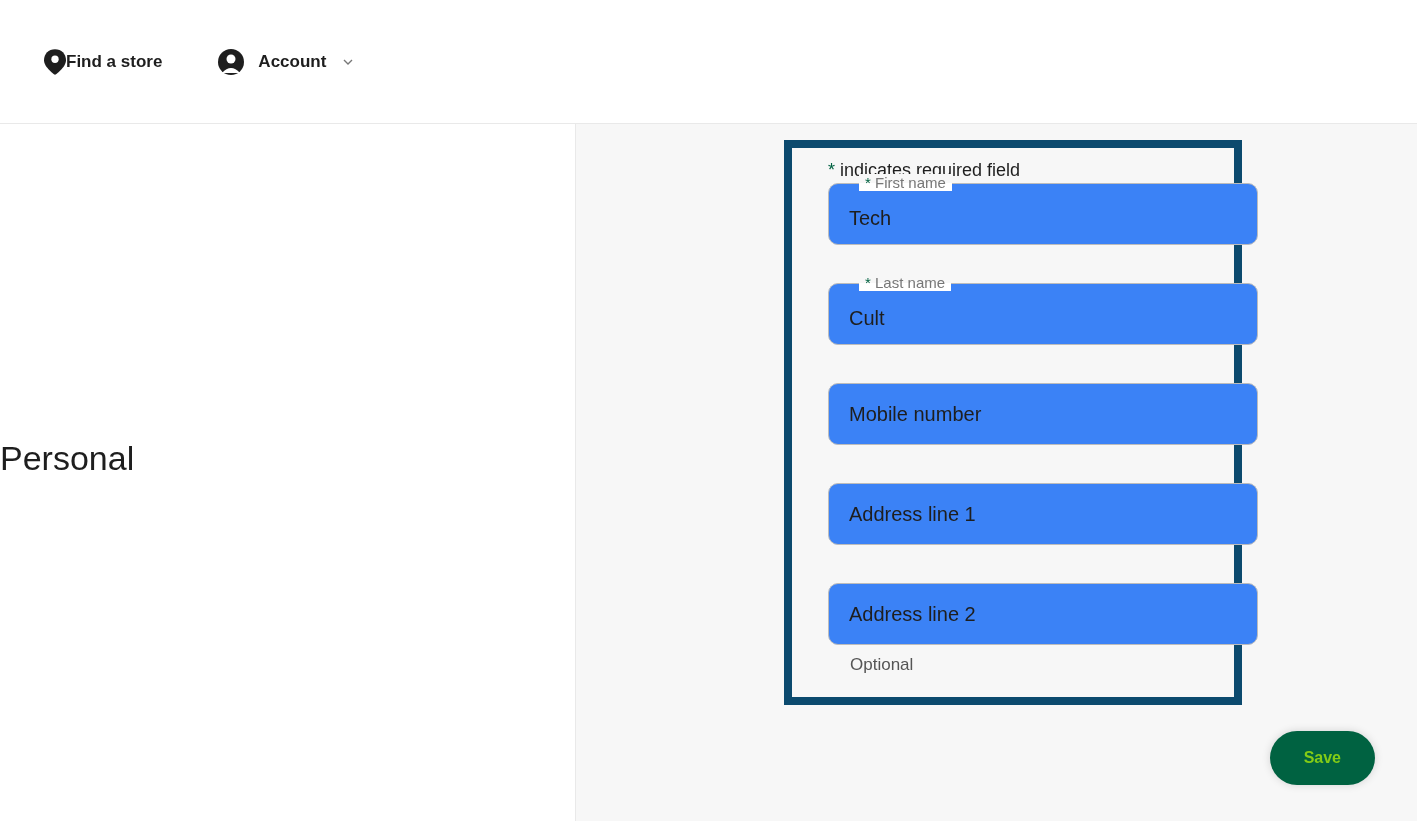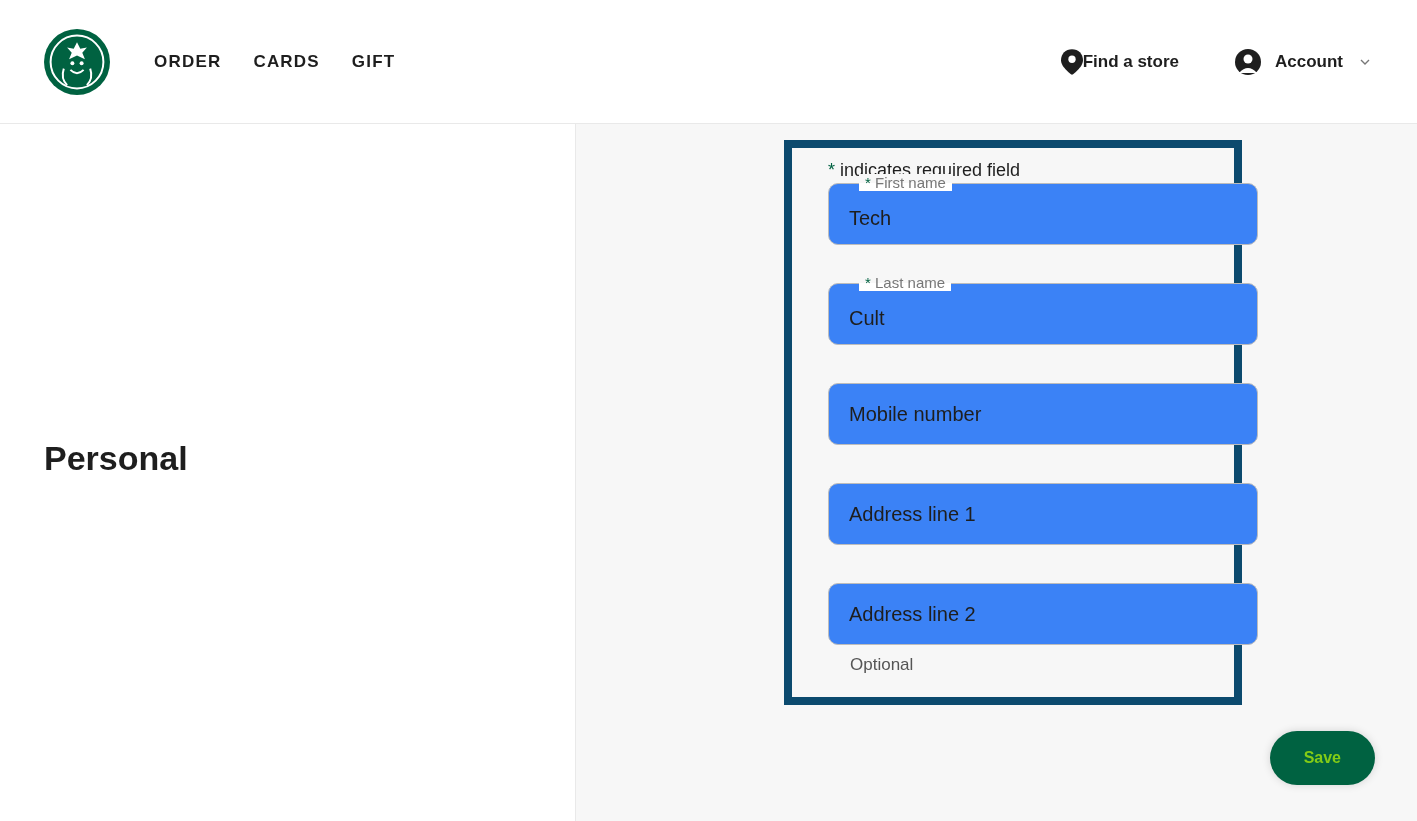--- a/index.html
+++ b/index.html
@@ -73,23 +73,22 @@
     height: calc(821px - 124px);
   }
   .left-panel {
     width: 576px;
     background: #fff;
     padding: 0;
     border-right: 1px solid #e9e9e9;
   }
   .left-panel h1 {
     font-size: 34px;
-    font-weight: 700;
-    color: #1e1e1e;
-    padding-left: 44px;
+    font-weight: 400;
+    color: #1e1e1e;
     padding-top: 315px;
   }
   .right-panel {
     flex: 1;
     background: #f7f7f7;
     padding: 16px 0 0 208px;
     position: relative;
   }
   .page-title {
     font-size: 38px;
@@ -165,39 +164,20 @@
     border-radius: 40px;
     padding: 18px 34px;
     cursor: pointer;
     box-shadow: 0 0 8px rgba(0,0,0,0.15);
   }
 </style>
 </head>
 <body>
 
 <div class="header">
-  <div class="header-left">
-    <div class="logo">
-      <svg viewBox="0 0 100 100" width="66" height="66">
-        <circle cx="50" cy="50" r="50" fill="#006241"></circle>
-        <circle cx="50" cy="50" r="40" fill="none" stroke="#fff" stroke-width="3"></circle>
-        <path d="M50 20 L55 30 L65 28 L58 36 L62 46 L50 40 L38 46 L42 36 L35 28 L45 30 Z" fill="#fff"></path>
-        <circle cx="43" cy="52" r="3" fill="#fff"></circle>
-        <circle cx="57" cy="52" r="3" fill="#fff"></circle>
-        <path d="M40 62 Q50 72 60 62" stroke="#fff" stroke-width="3" fill="none"></path>
-        <path d="M30 60 Q25 75 35 85" stroke="#fff" stroke-width="3" fill="none"></path>
-        <path d="M70 60 Q75 75 65 85" stroke="#fff" stroke-width="3" fill="none"></path>
-      </svg>
-    </div>
-    <nav class="nav">
-      <a href="#">Order</a>
-      <a href="#">Cards</a>
-      <a href="#">Gift</a>
-    </nav>
-  </div>
   <div class="header-right">
     <div class="find-store">
       <svg width="22" height="26" viewBox="0 0 24 28">
         <path d="M12 0 C5 0 0 5 0 12 C0 20 12 28 12 28 C12 28 24 20 24 12 C24 5 19 0 12 0 Z" fill="#1e1e1e"></path>
         <circle cx="12" cy="11" r="4" fill="#fff"></circle>
       </svg>
       <span>Find a store</span>
     </div>
     <div class="account">
       <svg width="26" height="26" viewBox="0 0 26 26">

